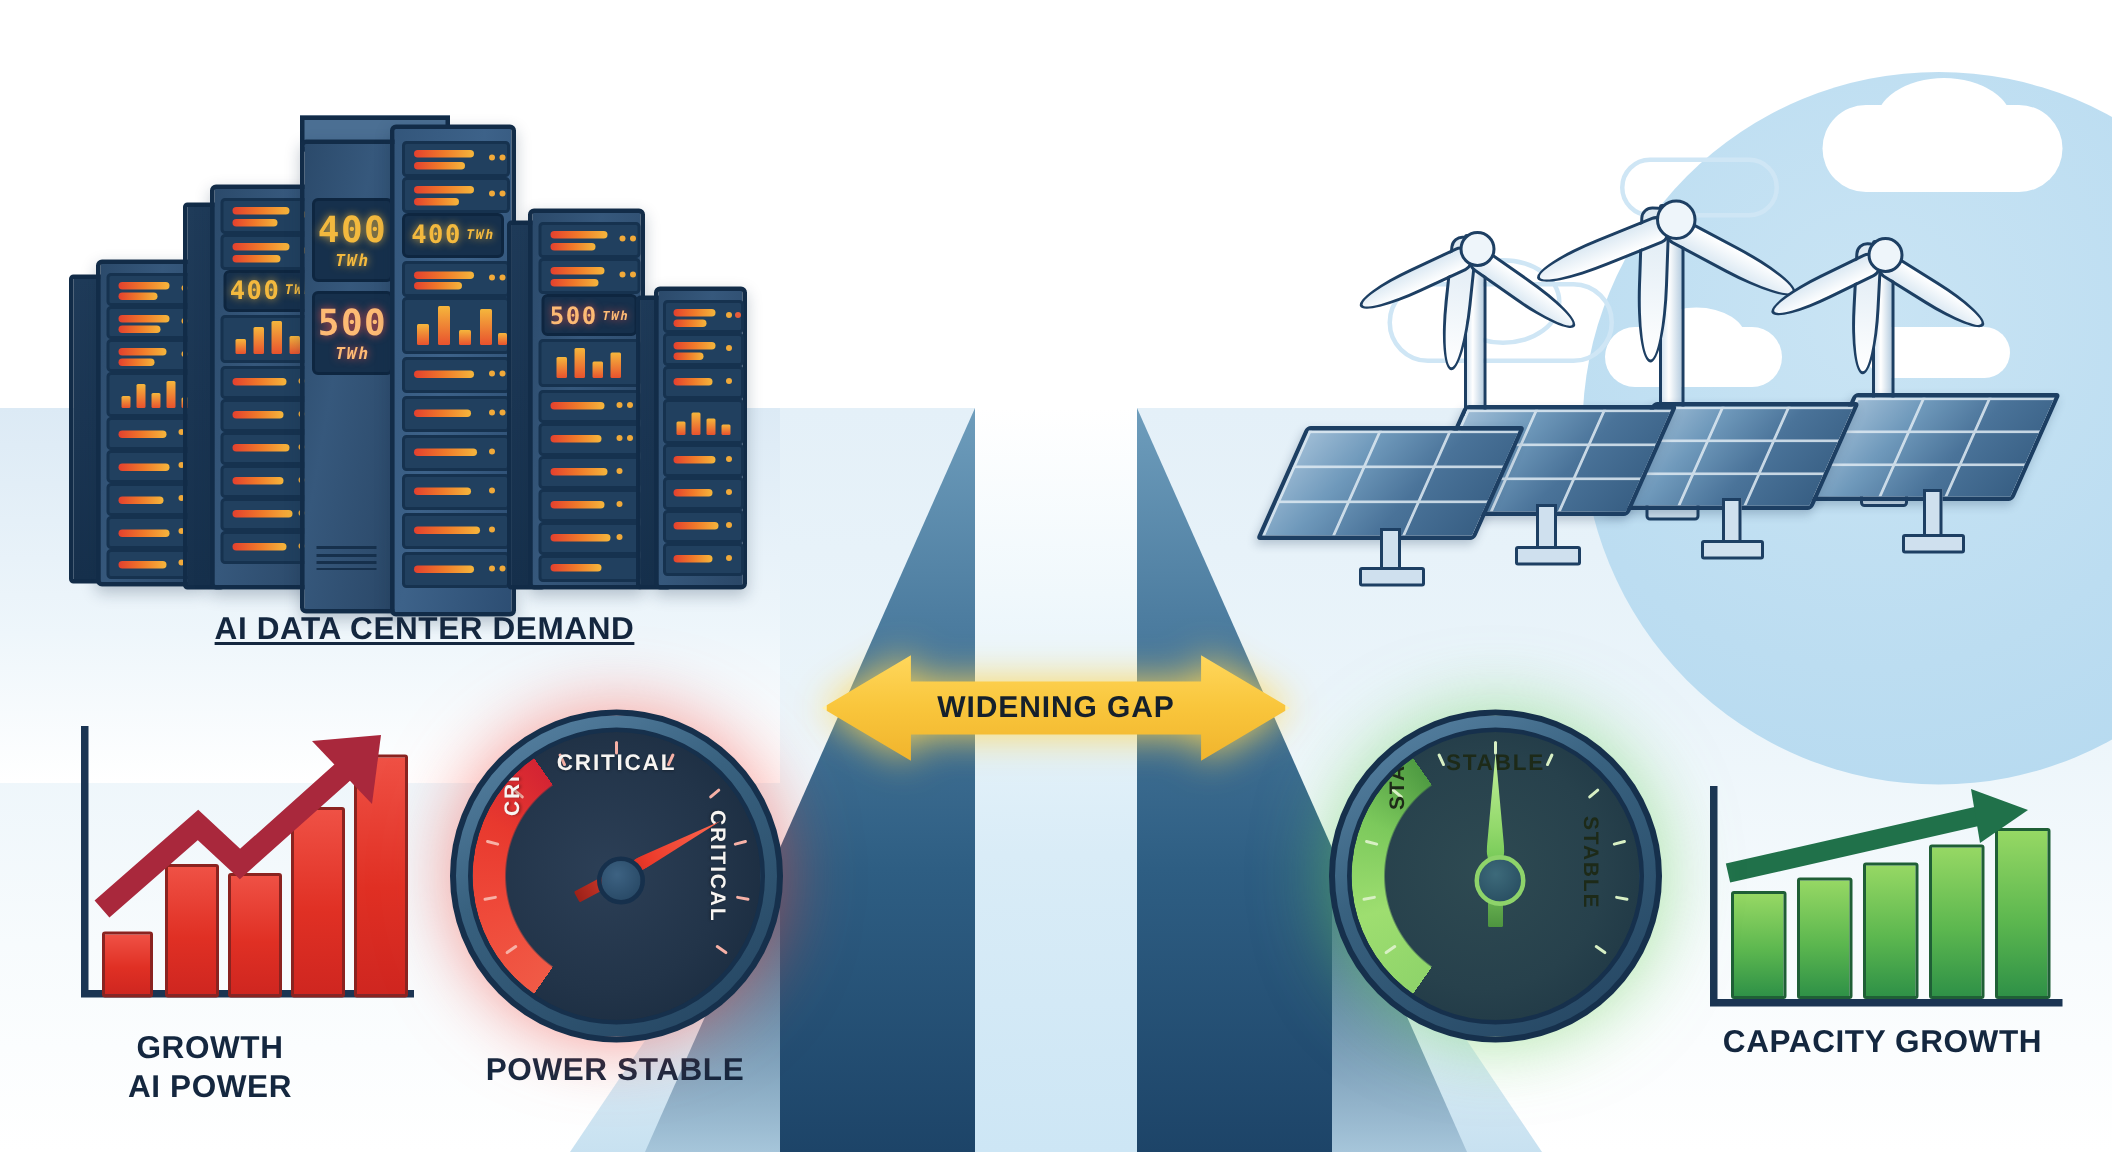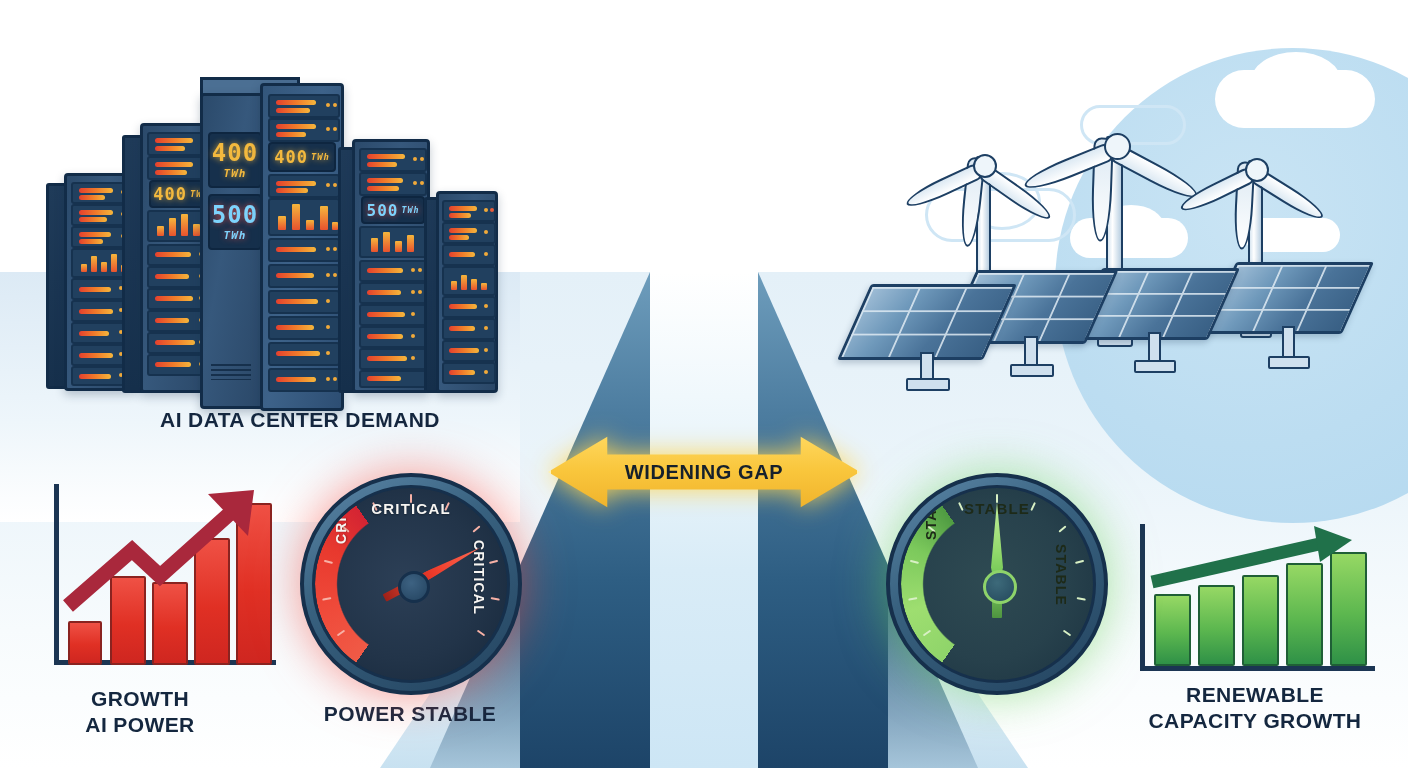--- a/index.html
+++ b/index.html
@@ -82,21 +82,21 @@
   .led{position:absolute;height:5px;border-radius:3px;
         background:linear-gradient(90deg,#e4402e 0%,#f07a2a 50%,#f5b63c 100%);}
   .dot{position:absolute;width:4px;height:4px;border-radius:50%;background:#f0a93a;}
   .dot.r{background:#e85c3a;}
   .vbar{position:absolute;bottom:4px;border-radius:1px;
         background:linear-gradient(180deg,#f5b63c 0%,#e8522e 100%);}
   .readout{position:absolute;border-radius:4px;background:#16304c;
         border:2px solid #0e2640;display:flex;align-items:center;justify-content:center;
         font-family:"DejaVu Sans Mono",monospace;font-weight:bold;letter-spacing:1px;}
   .readout.amber{color:#f3b93e;text-shadow:0 0 6px rgba(243,185,62,.8);}
-  .readout.red{color:#7dd3fc;text-shadow:0 0 6px rgba(242,81,74,.8);}
+  .readout.red{color:#fdba74;text-shadow:0 0 6px rgba(242,81,74,.8);}
   .readout .u{font-size:.52em;margin-left:3px;font-style:italic;}
   .vents{position:absolute;left:10%;width:50%;height:16px;
         background:repeating-linear-gradient(180deg,#16304c 0 2px,transparent 2px 5px);}
 
   
   .renew{position:absolute;left:860px;top:40px;width:530px;height:360px;z-index:12;}
   .turbine{position:absolute;}
   .t-mast{position:absolute;background:linear-gradient(90deg,#d8e6f1 0%,#ffffff 35%,#b9cfe1 100%);
           border:2.5px solid #1d3f63;border-radius:2px;}
   .t-base{position:absolute;background:#cfe0ee;border:2.5px solid #1d3f63;border-radius:2px;}
@@ -517,21 +517,21 @@
     <div class="panel" style="left:-6px;top:244px;">
       <div class="panel-face" style="width:140px;height:70px;">
           <span class="panel-grid"></span>
         </div>
       <div class="panel-leg" style="left:66px;top:68px;width:10px;height:28px;"></div>
       <div class="panel-foot" style="left:52px;top:94px;width:40px;height:9px;"></div>
     </div>
   </div>
 
 
-  <div class="caption" style="left:75px;top:408px;width:450px;">AI DATA CENTER DEMAND</div>
+  <div class="caption" style="left:58px;top:408px;width:450px;text-decoration:underline;">AI DATA CENTER DEMAND</div>
 
   <div class="gap-wrap">
     <div class="gap-arrow"></div>
     <div class="gap-label">WIDENING GAP</div>
   </div>
 
   <div class="gauge gauge-left">
     <div class="bezel"></div>
     <div class="inner">
       <div class="arcband"></div>
@@ -673,17 +673,16 @@
     <div class="mbar green" style="left:114px;bottom:8px;width:33px;height:87px;"></div>
     <div class="mbar green" style="left:158px;bottom:8px;width:33px;height:99px;"></div>
     <div class="mbar green" style="left:202px;bottom:8px;width:33px;height:110px;"></div>
 
     <svg class="trendarrow" width="250" height="150" viewBox="0 0 250 150" style="left:0;top:0;">
       <path d="M24 58 L200 18" stroke="#20714a" stroke-width="13" fill="none" stroke-linecap="butt"></path>
       <path d="M186 2 L224 16 L192 38 Z" fill="#20714a"></path>
     </svg>
   </div>
   <div class="caption" style="left:1120px;top:682px;width:270px;line-height:1.22;">
-    <div>RENEWABLE</div>
     <div>CAPACITY GROWTH</div>
   </div>
 
 </div>
 
 </body></html>

